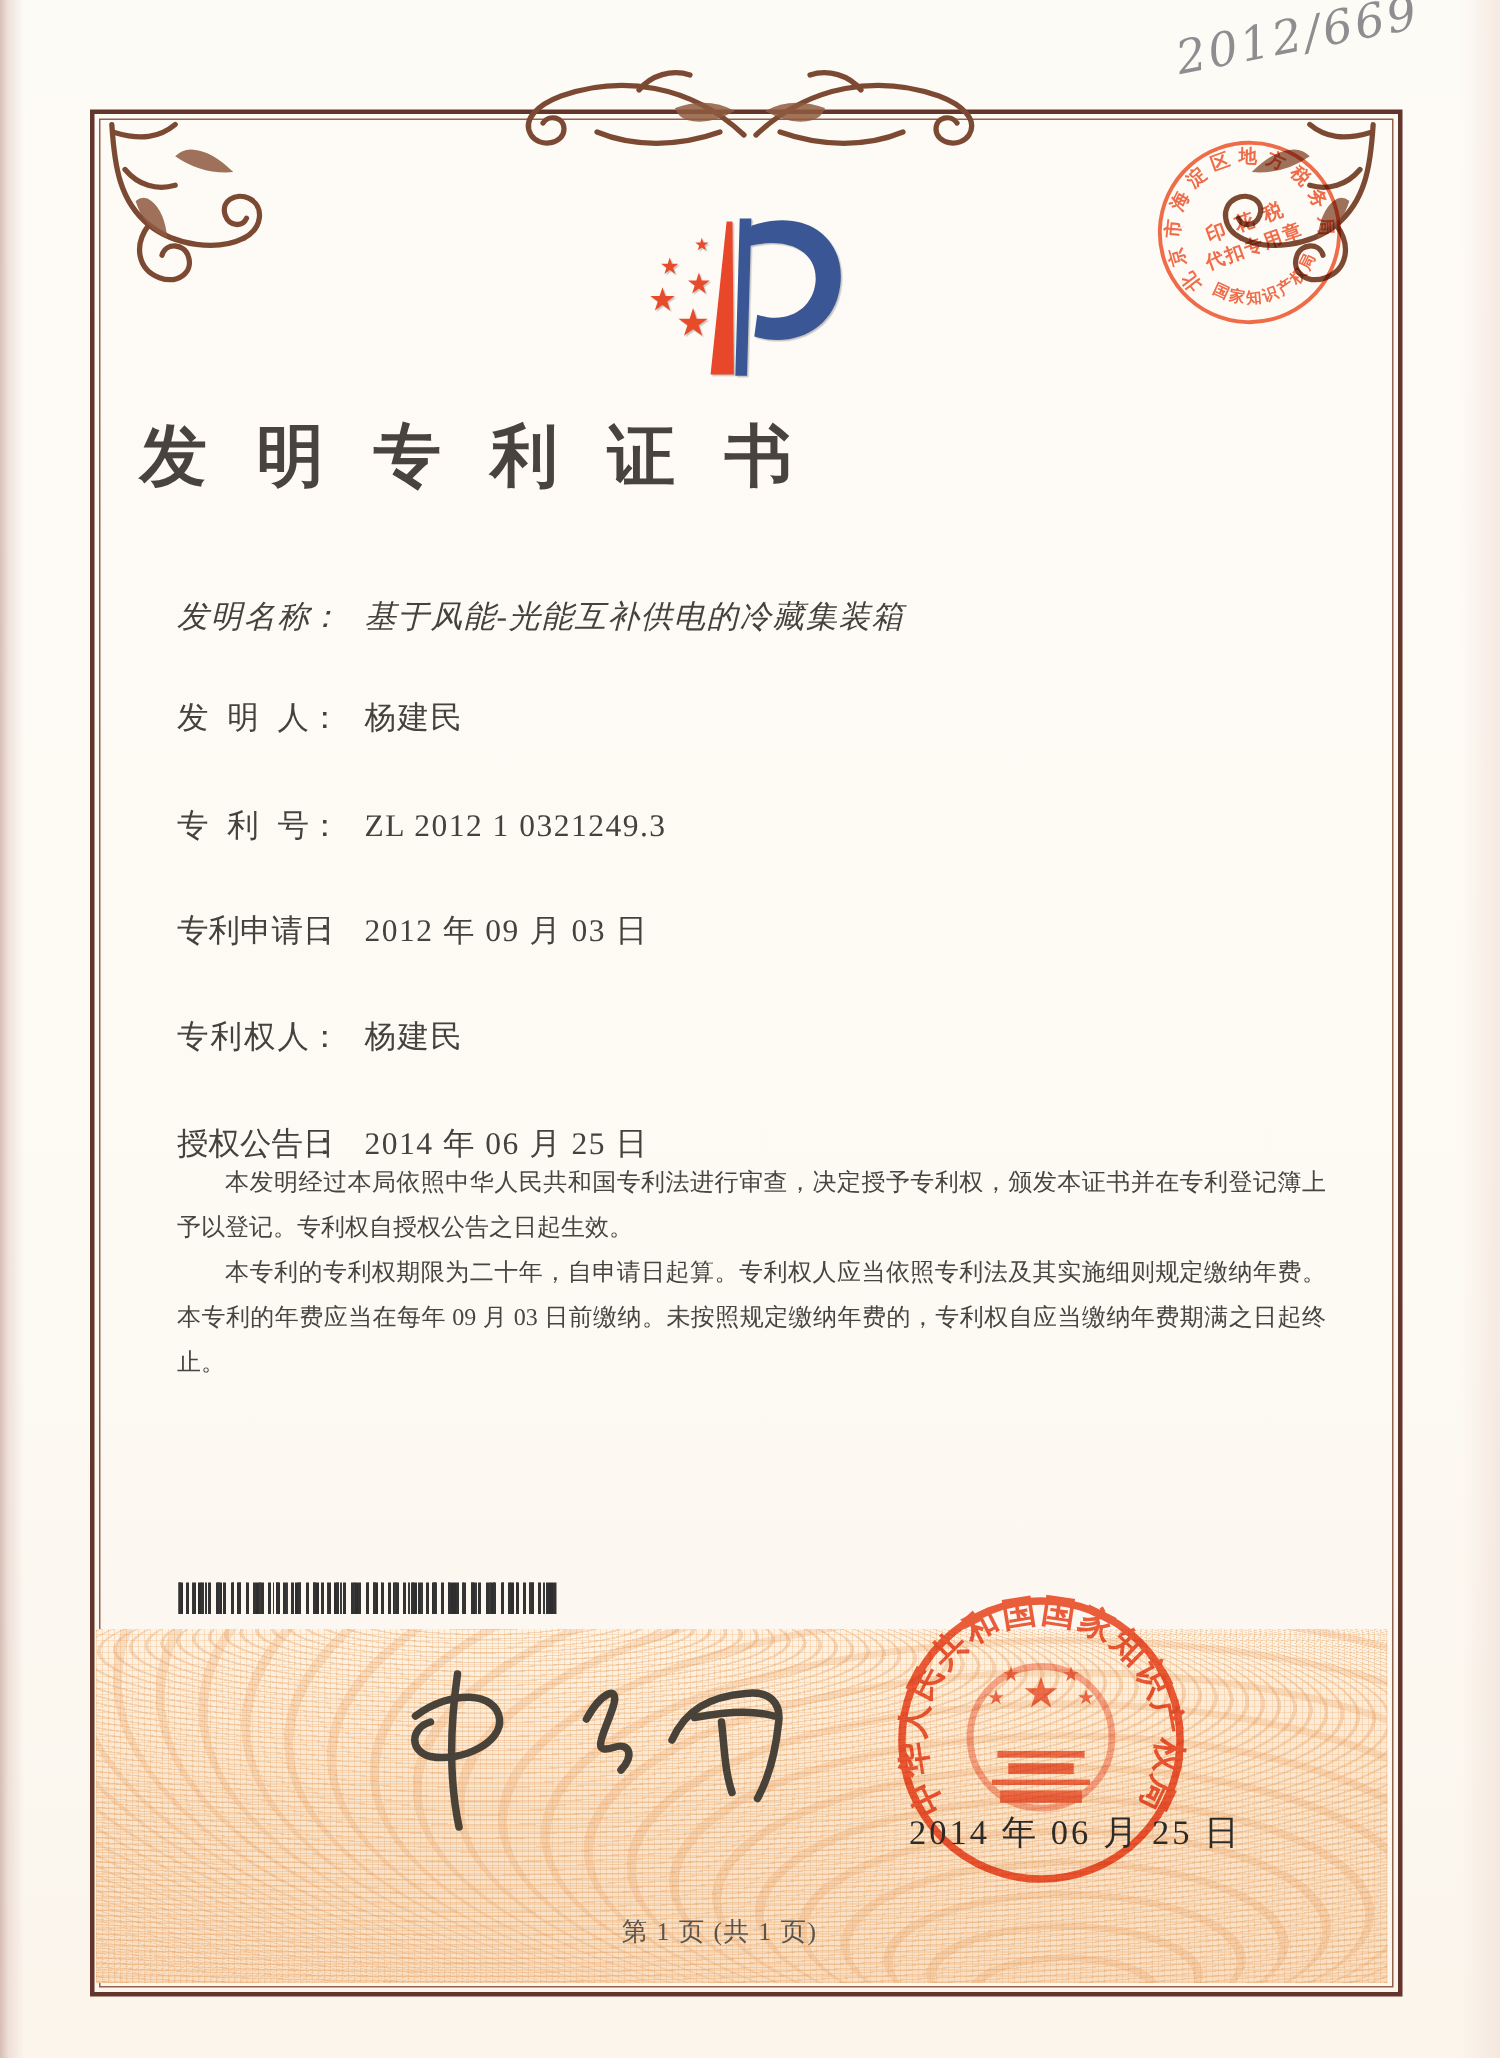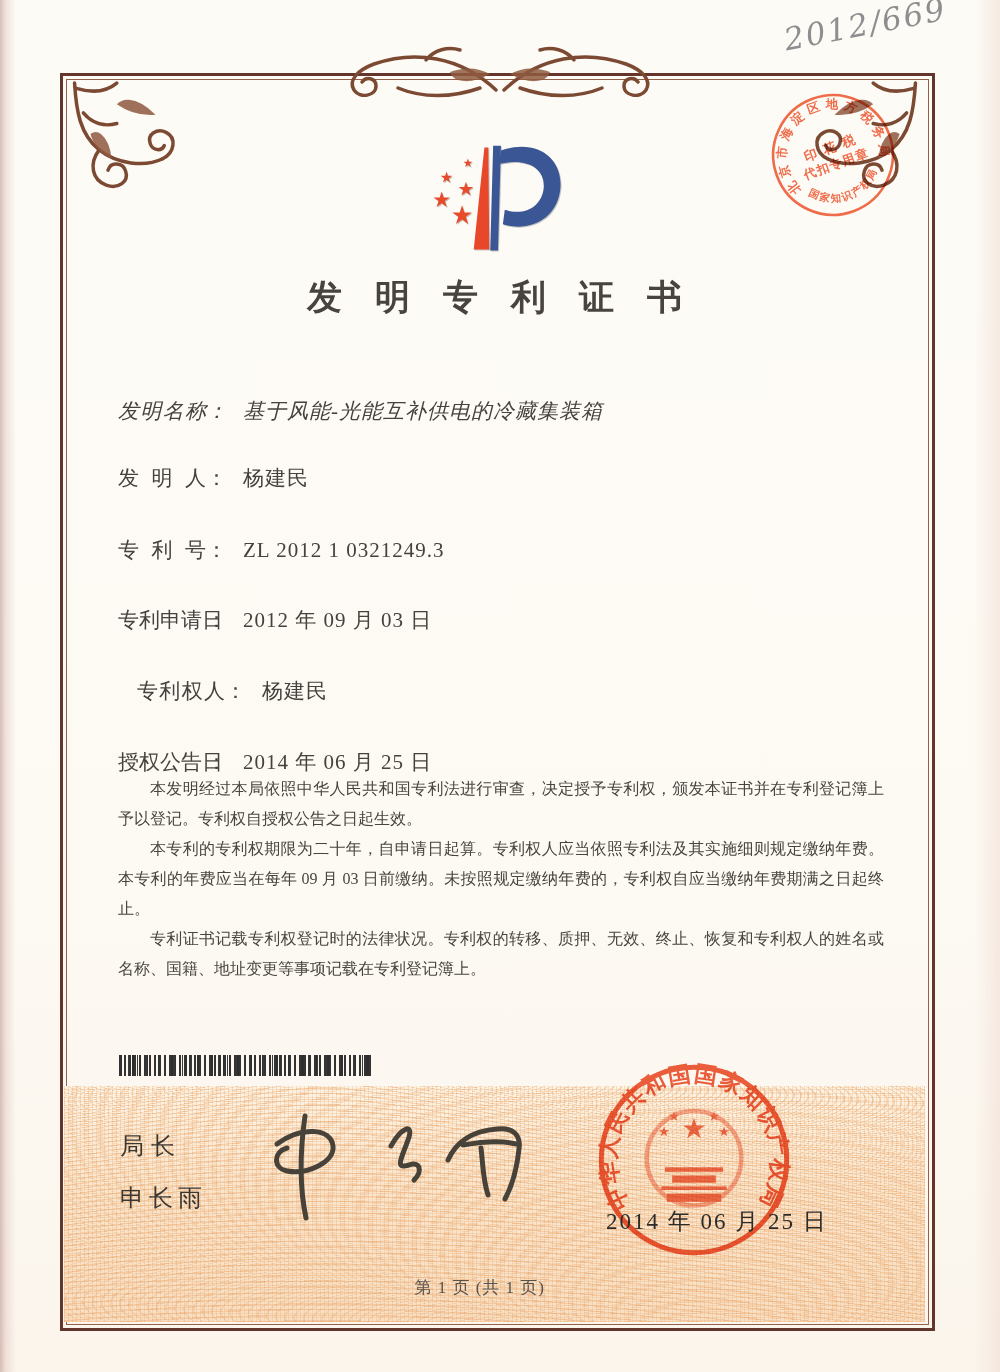--- a/index.html
+++ b/index.html
@@ -47,28 +47,28 @@
   }
   
   .logo{position:absolute;left:404px;top:134px;width:188px;height:136px;
     filter:drop-shadow(1.5px 1.5px 0 rgba(130,130,130,.45));}
   
   .taxstamp{position:absolute;left:768px;top:90px;width:130px;height:130px;
     transform:rotate(-20deg);opacity:.92;mix-blend-mode:multiply;}
   
   .title{
     position:absolute;left:60px;top:274px;width:869px;
-    text-align:center;font-size:35px;font-weight:600;color:#48433e;
+    text-align:left;font-size:45px;font-weight:600;color:#48433e;
     letter-spacing:33px;text-indent:33px;
   }
   
   .fields{position:absolute;left:118px;top:0;width:780px;font-size:21px;color:#45413c;}
   .f-row{position:absolute;left:0;white-space:nowrap;}
   .f-row.r0{top:397px;font-style:italic;} .f-row.r1{top:464px;} .f-row.r2{top:536px;}
-  .f-row.r3{top:606px;} .f-row.r4{top:677px;margin-left:19px;} .f-row.r5{top:748px;}
+  .f-row.r3{top:606px;} .f-row.r4{top:677px;} .f-row.r5{top:748px;}
   .f-label{display:inline-block;width:88px;text-align:justify;text-align-last:justify;vertical-align:top;}
   .f-colon{display:inline-block;}
   .f-value{display:inline-block;margin-left:16px;letter-spacing:1px;}
   
   .bodytext{
     position:absolute;left:118px;top:774px;width:766px;
     font-size:16px;line-height:30px;color:#48443f;text-align:justify;
   }
   .bodytext p{margin:0;text-indent:2em;}
   
@@ -224,29 +224,24 @@
       <span class="f-label">专利权人</span><span class="f-colon">：</span><span class="f-value">杨建民</span>
     </div>
     <div class="f-row r5">
       <span class="f-label">授权公告日</span><span class="f-colon">：</span><span class="f-value">2014 年 06 月 25 日</span>
     </div>
   </div>
 
   <div class="bodytext">
     <p>本发明经过本局依照中华人民共和国专利法进行审查，决定授予专利权，颁发本证书并在专利登记簿上予以登记。专利权自授权公告之日起生效。</p>
     <p>本专利的专利权期限为二十年，自申请日起算。专利权人应当依照专利法及其实施细则规定缴纳年费。本专利的年费应当在每年 09 月 03 日前缴纳。未按照规定缴纳年费的，专利权自应当缴纳年费期满之日起终止。</p>
-    <p>专利证书记载专利权登记时的法律状况。专利权的转移、质押、无效、终止、恢复和专利权人的姓名或名称、国籍、地址变更等事项记载在专利登记簿上。</p>
   </div>
 
   <div class="barcode"></div>
 
-  <div class="commissioner">
-    <div class="comm-title">局长</div>
-    <div class="comm-name">申长雨</div>
-  </div>
 
   <svg class="signature" viewBox="0 0 285 120">
     <g fill="none" stroke="#39362f" stroke-width="5" stroke-linecap="round" opacity=".92">
       <path d="M34,40 C58,22 88,24 90,42 C92,58 64,71 44,67 C30,64 30,48 44,44"></path>
       <path d="M62,12 C58,40 55,76 63,114"></path>
       <path d="M148,42 C158,24 170,19 166,33 C160,52 150,66 166,61 C177,57 180,67 171,76"></path>
       <path d="M205,56 C214,36 230,27 254,25 C270,23 278,31 276,45 C274,64 269,82 262,95"></path>
       <path d="M238,44 C240,61 240,76 245,91"></path>
       <path d="M220,41 C248,36 262,37 273,40"></path>
     </g>

